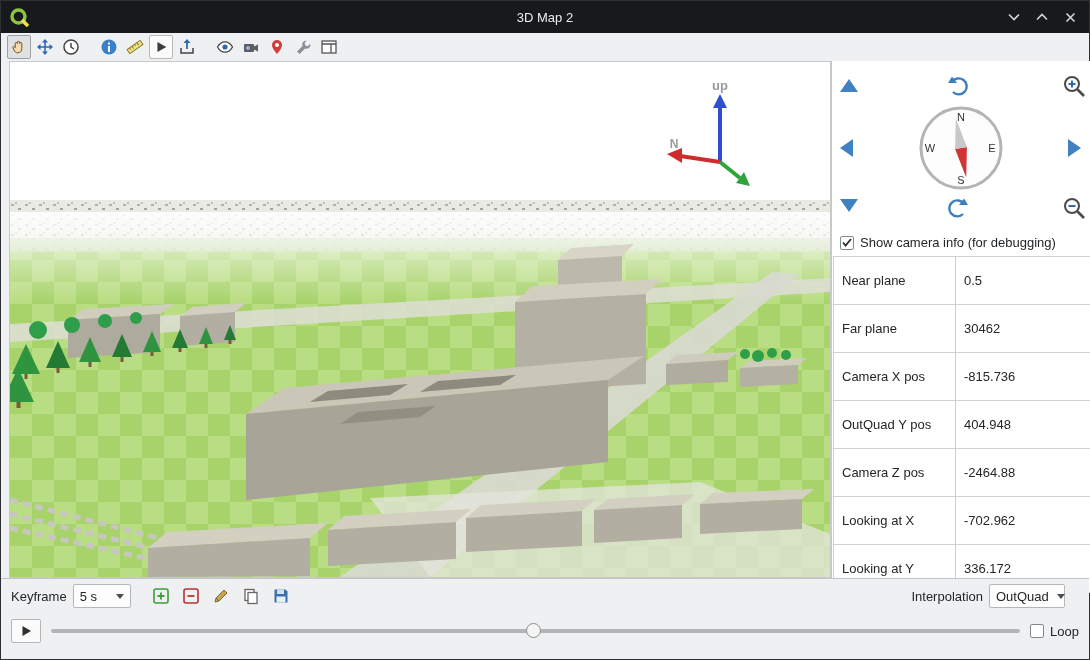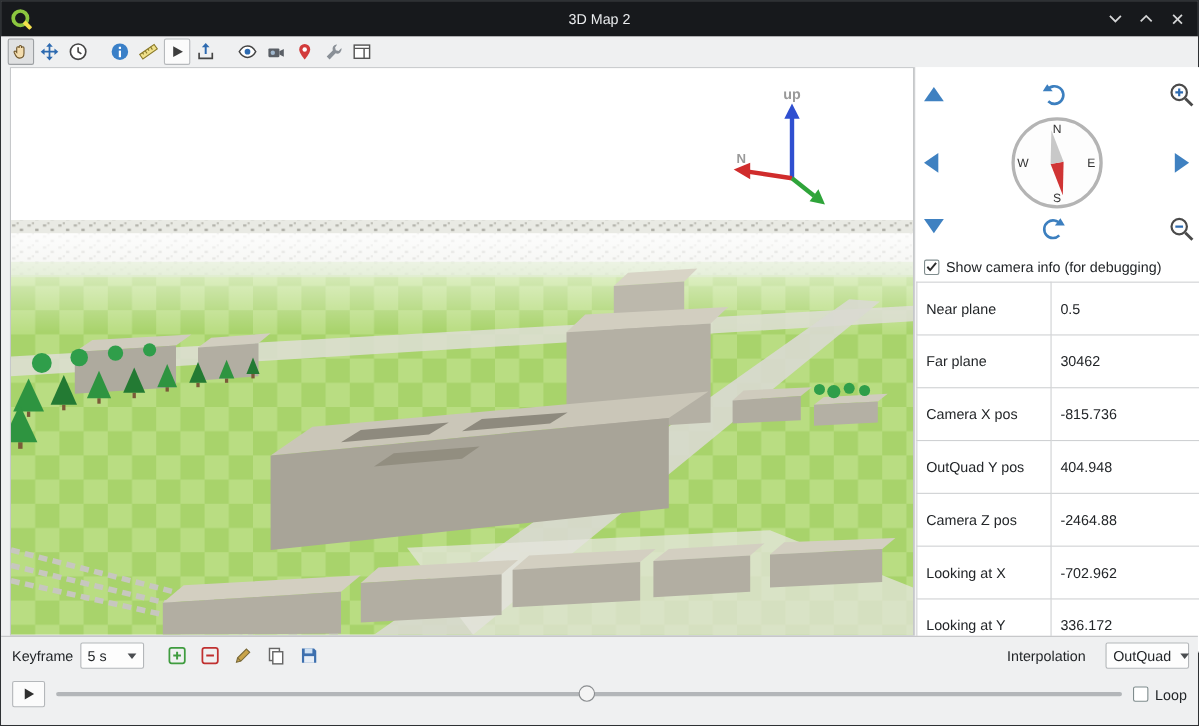--- a/index.html
+++ b/index.html
@@ -39,28 +39,28 @@
   .caminfo-row { display:flex; align-items:center; gap:6px; padding:4px 6px 4px 8px; flex:none; }
   .checkbox { width:14px; height:14px; border:1px solid #7f8c8d; background:#ffffff; display:flex; align-items:center; justify-content:center; border-radius:2px; }
   .checkbox.small { width:14px; height:14px; }
 
   table.caminfo { border-collapse:collapse; margin:2px 1px 0 1px; width:258px; }
   table.caminfo td { border:1px solid #cfd1d3; height:30px; padding:16px 8px; font-size:13px; background:#ffffff; }
   table.caminfo td.lbl { width:122px; }
 
   
   .bottombar { flex:1; border-top:1px solid #c2c4c6; background:#eff0f1; display:flex; flex-direction:column; }
-  .keyframe-row { display:flex; align-items:center; height:34px; padding:0 8px 0 10px; gap:6px; }
+  .keyframe-row { display:flex; align-items:center; height:34px; padding:0 24px 0 10px; gap:6px; }
   .combo { height:24px; background:#fdfdfd; border:1px solid #b4b7ba; border-radius:2px; display:flex; align-items:center; padding:0 6px; gap:8px; }
   .combo .chev { width:0; height:0; border-left:4px solid transparent; border-right:4px solid transparent; border-top:5px solid #4a4d50; margin-left:auto; }
   .combo.time { width:58px; }
   .combo.interp { width:76px; }
   .kbtn { width:24px; height:24px; display:flex; align-items:center; justify-content:center; border-radius:2px; }
   .spacer { flex:1; }
-  .interp-label { margin-right:12px; }
+  .interp-label { margin-right:0; }
 
   .transport-row { display:flex; align-items:center; padding:4px 8px 0 10px; gap:10px; height:32px; }
   .play-btn { width:30px; height:24px; background:#fbfbfb; border:1px solid #b4b7ba; border-radius:2px; display:flex; align-items:center; justify-content:center; flex:none; }
   .slider { position:relative; flex:1; height:20px; }
   .slider .groove { position:absolute; left:0; right:0; top:8px; height:4px; background:#b3b6b9; border-radius:2px; }
   .slider .handle { position:absolute; top:2px; left:49%; width:15px; height:15px; background:#f4f4f4; border:1px solid #8a8d90; border-radius:50%; }
   .loop-wrap { display:flex; align-items:center; gap:6px; flex:none; padding-right:2px; }
 </style>
 </head>
 <body>

